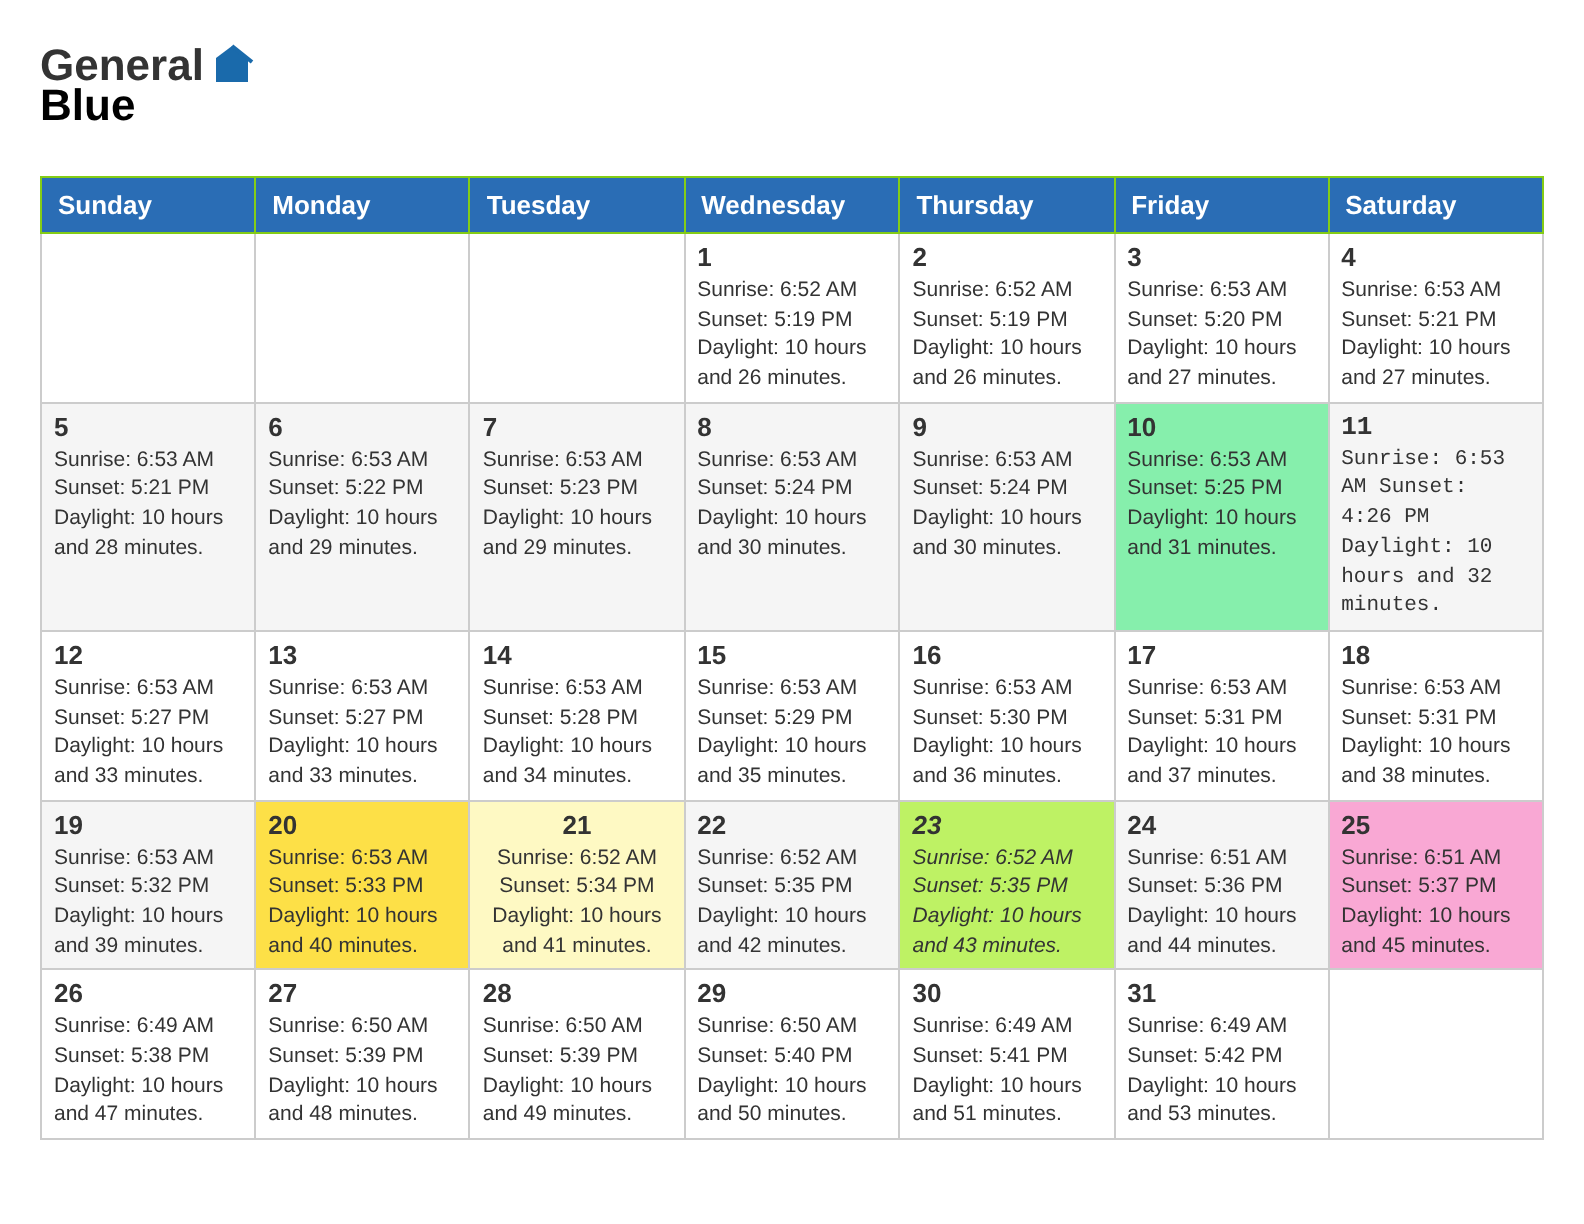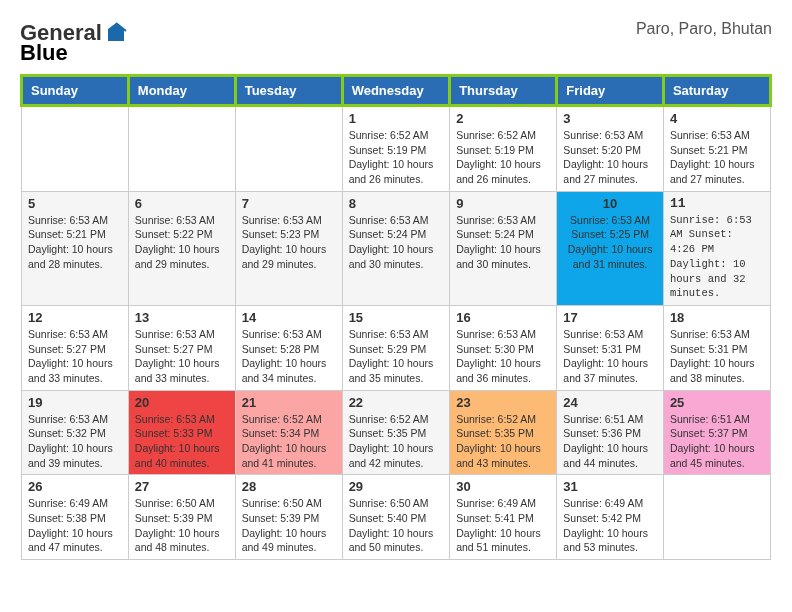--- a/index.html
+++ b/index.html
@@ -7,21 +7,21 @@
       font-family: Arial, sans-serif;
       background: #fff;
       width: 792px;
       min-height: 612px;
       padding: 20px;
     }
     .header {
       display: flex;
       justify-content: space-between;
       align-items: flex-start;
-      margin-bottom: 8px;
+      margin-bottom: 22px;
     }
     .logo {
       display: flex;
       flex-direction: column;
       align-items: flex-start;
     }
     .logo-text {
       display: flex;
       align-items: center;
     }
@@ -56,21 +56,21 @@
       width: 100%;
       border-collapse: collapse;
       border: 1px solid #ccc;
     }
     .calendar th {
       background: #2a6db5;
       color: #fff;
       text-align: left;
       padding: 6px 8px;
       font-size: 13px;
-      border: 3px solid #84cc16;
+      border: 1px solid #84cc16;
     }
     .calendar td {
       vertical-align: top;
       border: 1px solid #ccc;
       padding: 4px 6px;
       width: 108px;
       min-height: 80px;
       background: #fff;
     }
     .calendar tr:nth-child(even) td {
@@ -100,21 +100,20 @@
     <div class="logo-text">
       <span class="logo-general">General</span>
       <svg class="logo-icon" viewBox="0 0 24 24">
         <path d="M12 2 L20 8 L20 20 L4 20 L4 8 Z" fill="#1a6aab"></path>
         <path d="M12 2 L22 10" stroke="#1a6aab" stroke-width="2" fill="none"></path>
       </svg>
     </div>
     <span class="logo-blue" style="margin-top:-6px;">Blue</span>
   </div>
   <div class="title-section">
-    <div class="calendar-subtitle">Paro, Paro, Bhutan</div>
   </div>
 </div>
 
 <table class="calendar">
   <thead>
     <tr>
     <th>Sunday</th>
         <th>Monday</th>
         <th>Tuesday</th>
         <th>Wednesday</th>
@@ -186,21 +185,21 @@
 Daylight: 10 hours
 and 30 minutes.</div>
         </td>
         <td style="background: rgb(245, 245, 245);">
           <span class="day-number">9</span>
           <div class="day-info">Sunrise: 6:53 AM
 Sunset: 5:24 PM
 Daylight: 10 hours
 and 30 minutes.</div>
         </td>
-        <td style="background: #0ea5e9; text-align: center;">
+        <td style="background: #86efac;">
           <span class="day-number">10</span>
           <div class="day-info">Sunrise: 6:53 AM
 Sunset: 5:25 PM
 Daylight: 10 hours
 and 31 minutes.</div>
         </td>
         <td style="background: rgb(245, 245, 245); font-family: Liberation Mono, monospace;">
           <span class="day-number">11</span>
           <div class="day-info">Sunrise: 6:53 AM
 Sunset: 4:26 PM
@@ -260,42 +259,42 @@
         </td>
       </tr>
       <tr style="background: rgb(245, 245, 245); padding-left: 40px;">
         <td style="background: rgb(245, 245, 245);">
           <span class="day-number">19</span>
           <div class="day-info">Sunrise: 6:53 AM
 Sunset: 5:32 PM
 Daylight: 10 hours
 and 39 minutes.</div>
         </td>
-        <td style="background: #ef4444;">
+        <td style="background: #fde047;">
           <span class="day-number">20</span>
           <div class="day-info">Sunrise: 6:53 AM
 Sunset: 5:33 PM
 Daylight: 10 hours
 and 40 minutes.</div>
         </td>
-        <td style="background: #fca5a5;">
+        <td style="background: #fef9c3; text-align: center;">
           <span class="day-number">21</span>
           <div class="day-info">Sunrise: 6:52 AM
 Sunset: 5:34 PM
 Daylight: 10 hours
 and 41 minutes.</div>
         </td>
         <td style="background: rgb(245, 245, 245);">
           <span class="day-number">22</span>
           <div class="day-info">Sunrise: 6:52 AM
 Sunset: 5:35 PM
 Daylight: 10 hours
 and 42 minutes.</div>
         </td>
-        <td style="background: #fdba74;">
+        <td style="background: #bef264; font-style: italic;">
           <span class="day-number">23</span>
           <div class="day-info">Sunrise: 6:52 AM
 Sunset: 5:35 PM
 Daylight: 10 hours
 and 43 minutes.</div>
         </td>
         <td style="background: rgb(245, 245, 245); margin-top: 10px;">
           <span class="day-number">24</span>
           <div class="day-info">Sunrise: 6:51 AM
 Sunset: 5:36 PM

